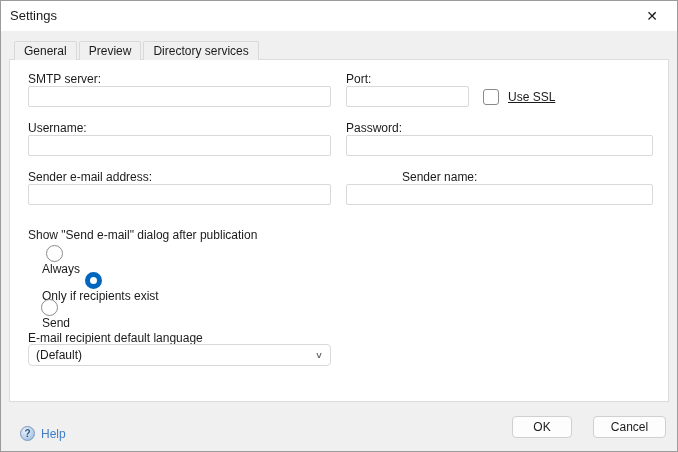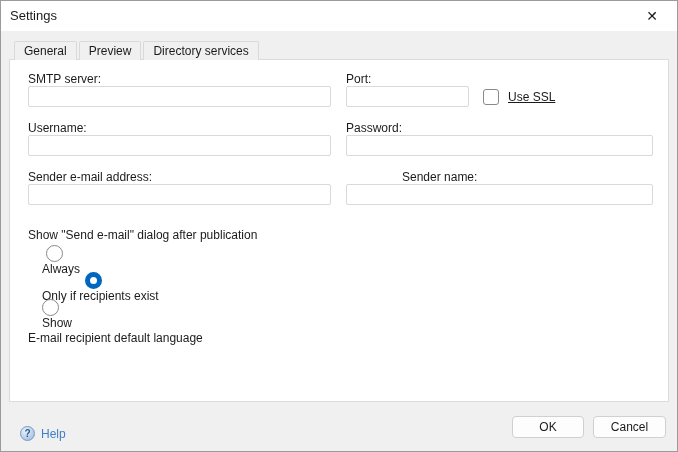--- a/index.html
+++ b/index.html
@@ -65,21 +65,21 @@
   
   .help-link { position:absolute; left:19px; bottom:10px; display:flex; align-items:center; cursor:pointer; }
   .help-icon { width:15px; height:15px; border-radius:50%;
     background:radial-gradient(circle at 35% 30%, #eaf2fb, #b9cfe8 60%, #8fb0d6);
     border:1px solid #7a99c0; color:#2f5franklin; color:#2f5a8f; font-size:10px; font-weight:bold;
     display:flex; align-items:center; justify-content:center; }
   .help-text { margin-left:6px; color:#3f7ec7; }
   .btn { position:absolute; bottom:13px; height:22px; background:#fdfdfd;
     border:1px solid #d0d0d0; border-radius:4px; font-family:"Liberation Sans",sans-serif;
     font-size:12px; color:#1b1b1b; cursor:pointer; }
-  .btn-ok { left:511px; width:72px; }
+  .btn-ok { left:511px; width:60px; }
   .btn-cancel { left:592px; width:73px; }
 </style>
 </head>
 <body>
 
 <div class="bg-frag f1"></div>
 <div class="bg-frag f2"></div>
 <div class="bg-frag f3"></div>
 
 <div class="titlebar">
@@ -127,24 +127,28 @@
     <div class="radio-row" style="top:185px;">
       <div class="radio-circle"></div>
       <div class="radio-lbl">Always</div>
     </div>
     <div class="radio-row selected" style="top:212px;">
       <div class="radio-circle"></div>
       <div class="radio-lbl">Only if recipients exist</div>
     </div>
     <div class="radio-row" style="top:239px;">
       <div class="radio-circle"></div>
-      <div class="radio-lbl">Show</div>
+      <div class="radio-lbl">Send</div>
     </div>
 
     <div class="lbl" style="left:18px; top:271px;">E-mail recipient default language</div>
+    <div class="select">
+      <span class="select-value">(Default)</span>
+      <span class="chevron">∨</span>
+    </div>
 
   </div>
 
   <div class="help-link">
     <div class="help-icon">?</div>
     <div class="help-text">Help</div>
   </div>
   <button class="btn btn-ok">OK</button>
   <button class="btn btn-cancel">Cancel</button>
 

